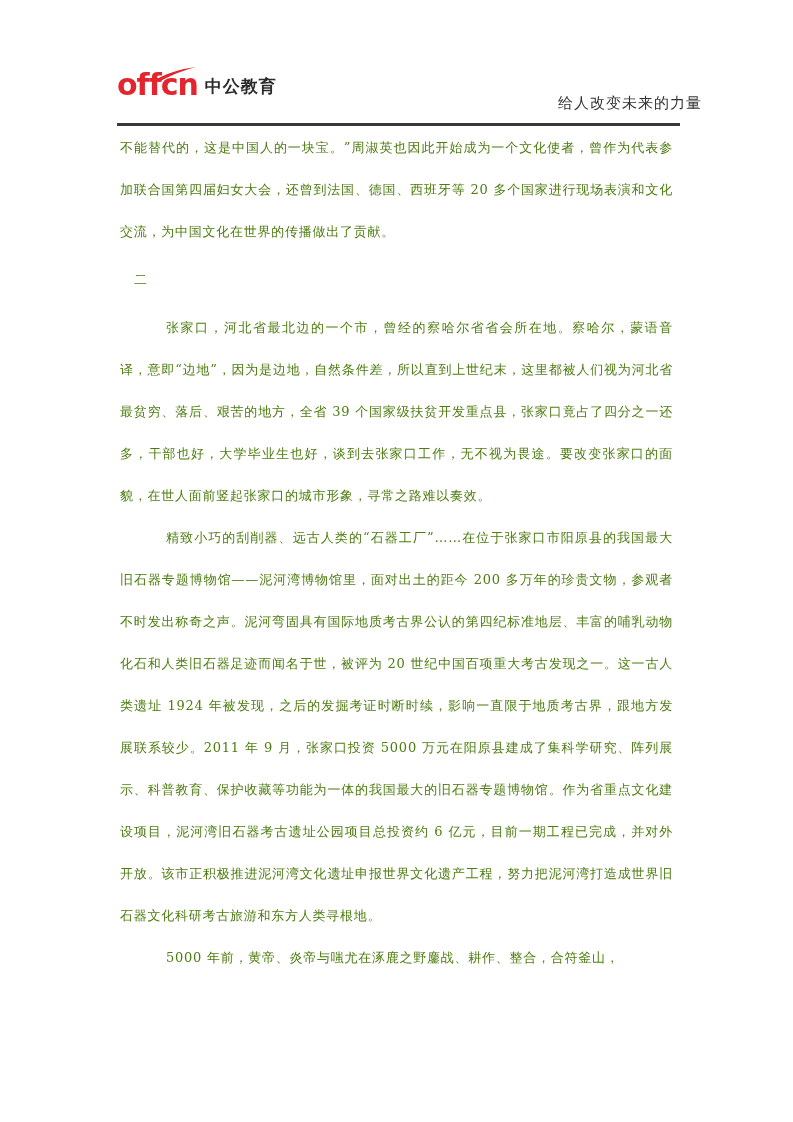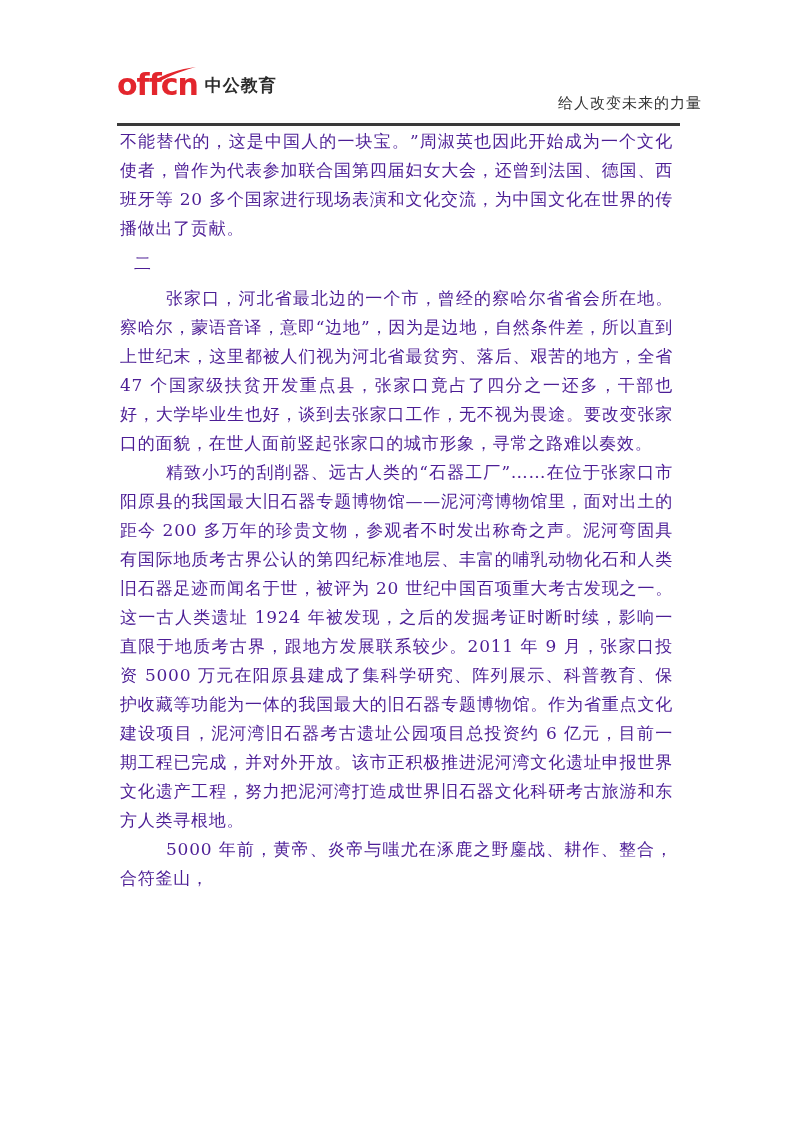--- a/index.html
+++ b/index.html
@@ -41,21 +41,21 @@
     color: #e3262d;
   }
   .logo-swoosh {
     position: absolute;
     left: 34px;
     top: -4px;
     width: 46px;
     height: 16px;
   }
   .logo-cn {
-    font-family: Liberation Mono, monospace;
+    font-family: Liberation Sans, sans-serif;
     font-weight: bold;
     font-size: 17px;
     line-height: 20px;
     color: #2b2b2b;
     margin-left: 7px;
     margin-bottom: 3px;
     letter-spacing: 1px;
   }
   .slogan {
     position: absolute;
@@ -75,26 +75,26 @@
     background: #3a3a3a;
   }
   .content {
     position: absolute;
     left: 120px;
     top: 127px;
     width: 553px;
   }
   .content p {
     margin: 0;
-    font-size: 17px;
-    line-height: 29px;
+    font-size: 13px;
+    line-height: 42px;
     letter-spacing: 0.75px;
     text-align: justify;
     text-align-last: left;
-    color: #4c1d95;
+    color: #4d7c0f;
   }
   .content p.indent {
     text-indent: 46px;
   }
   .content p.heading {
     text-indent: 14px;
     margin-top: 6px;
     margin-bottom: 6px;
   }
 </style>
@@ -111,16 +111,16 @@
     </span>
     <span class="logo-cn">中公教育</span>
   </div>
   <div class="slogan">给人改变未来的力量</div>
   <div class="rule"></div>
 </div>
 
 <div class="content">
   <p>不能替代的，这是中国人的一块宝。”周淑英也因此开始成为一个文化使者，曾作为代表参加联合国第四届妇女大会，还曾到法国、德国、西班牙等 20 多个国家进行现场表演和文化交流，为中国文化在世界的传播做出了贡献。</p>
   <p class="heading">二</p>
-  <p class="indent">张家口，河北省最北边的一个市，曾经的察哈尔省省会所在地。察哈尔，蒙语音译，意即“边地”，因为是边地，自然条件差，所以直到上世纪末，这里都被人们视为河北省最贫穷、落后、艰苦的地方，全省 47 个国家级扶贫开发重点县，张家口竟占了四分之一还多，干部也好，大学毕业生也好，谈到去张家口工作，无不视为畏途。要改变张家口的面貌，在世人面前竖起张家口的城市形象，寻常之路难以奏效。</p>
+  <p class="indent">张家口，河北省最北边的一个市，曾经的察哈尔省省会所在地。察哈尔，蒙语音译，意即“边地”，因为是边地，自然条件差，所以直到上世纪末，这里都被人们视为河北省最贫穷、落后、艰苦的地方，全省 39 个国家级扶贫开发重点县，张家口竟占了四分之一还多，干部也好，大学毕业生也好，谈到去张家口工作，无不视为畏途。要改变张家口的面貌，在世人面前竖起张家口的城市形象，寻常之路难以奏效。</p>
   <p class="indent">精致小巧的刮削器、远古人类的“石器工厂”……在位于张家口市阳原县的我国最大旧石器专题博物馆——泥河湾博物馆里，面对出土的距今 200 多万年的珍贵文物，参观者不时发出称奇之声。泥河弯固具有国际地质考古界公认的第四纪标准地层、丰富的哺乳动物化石和人类旧石器足迹而闻名于世，被评为 20 世纪中国百项重大考古发现之一。这一古人类遗址 1924 年被发现，之后的发掘考证时断时续，影响一直限于地质考古界，跟地方发展联系较少。2011 年 9 月，张家口投资 5000 万元在阳原县建成了集科学研究、阵列展示、科普教育、保护收藏等功能为一体的我国最大的旧石器专题博物馆。作为省重点文化建设项目，泥河湾旧石器考古遗址公园项目总投资约 6 亿元，目前一期工程已完成，并对外开放。该市正积极推进泥河湾文化遗址申报世界文化遗产工程，努力把泥河湾打造成世界旧石器文化科研考古旅游和东方人类寻根地。</p>
   <p class="indent">5000 年前，黄帝、炎帝与嗤尤在涿鹿之野鏖战、耕作、整合，合符釜山，</p>
 </div>
 
 </body></html>

